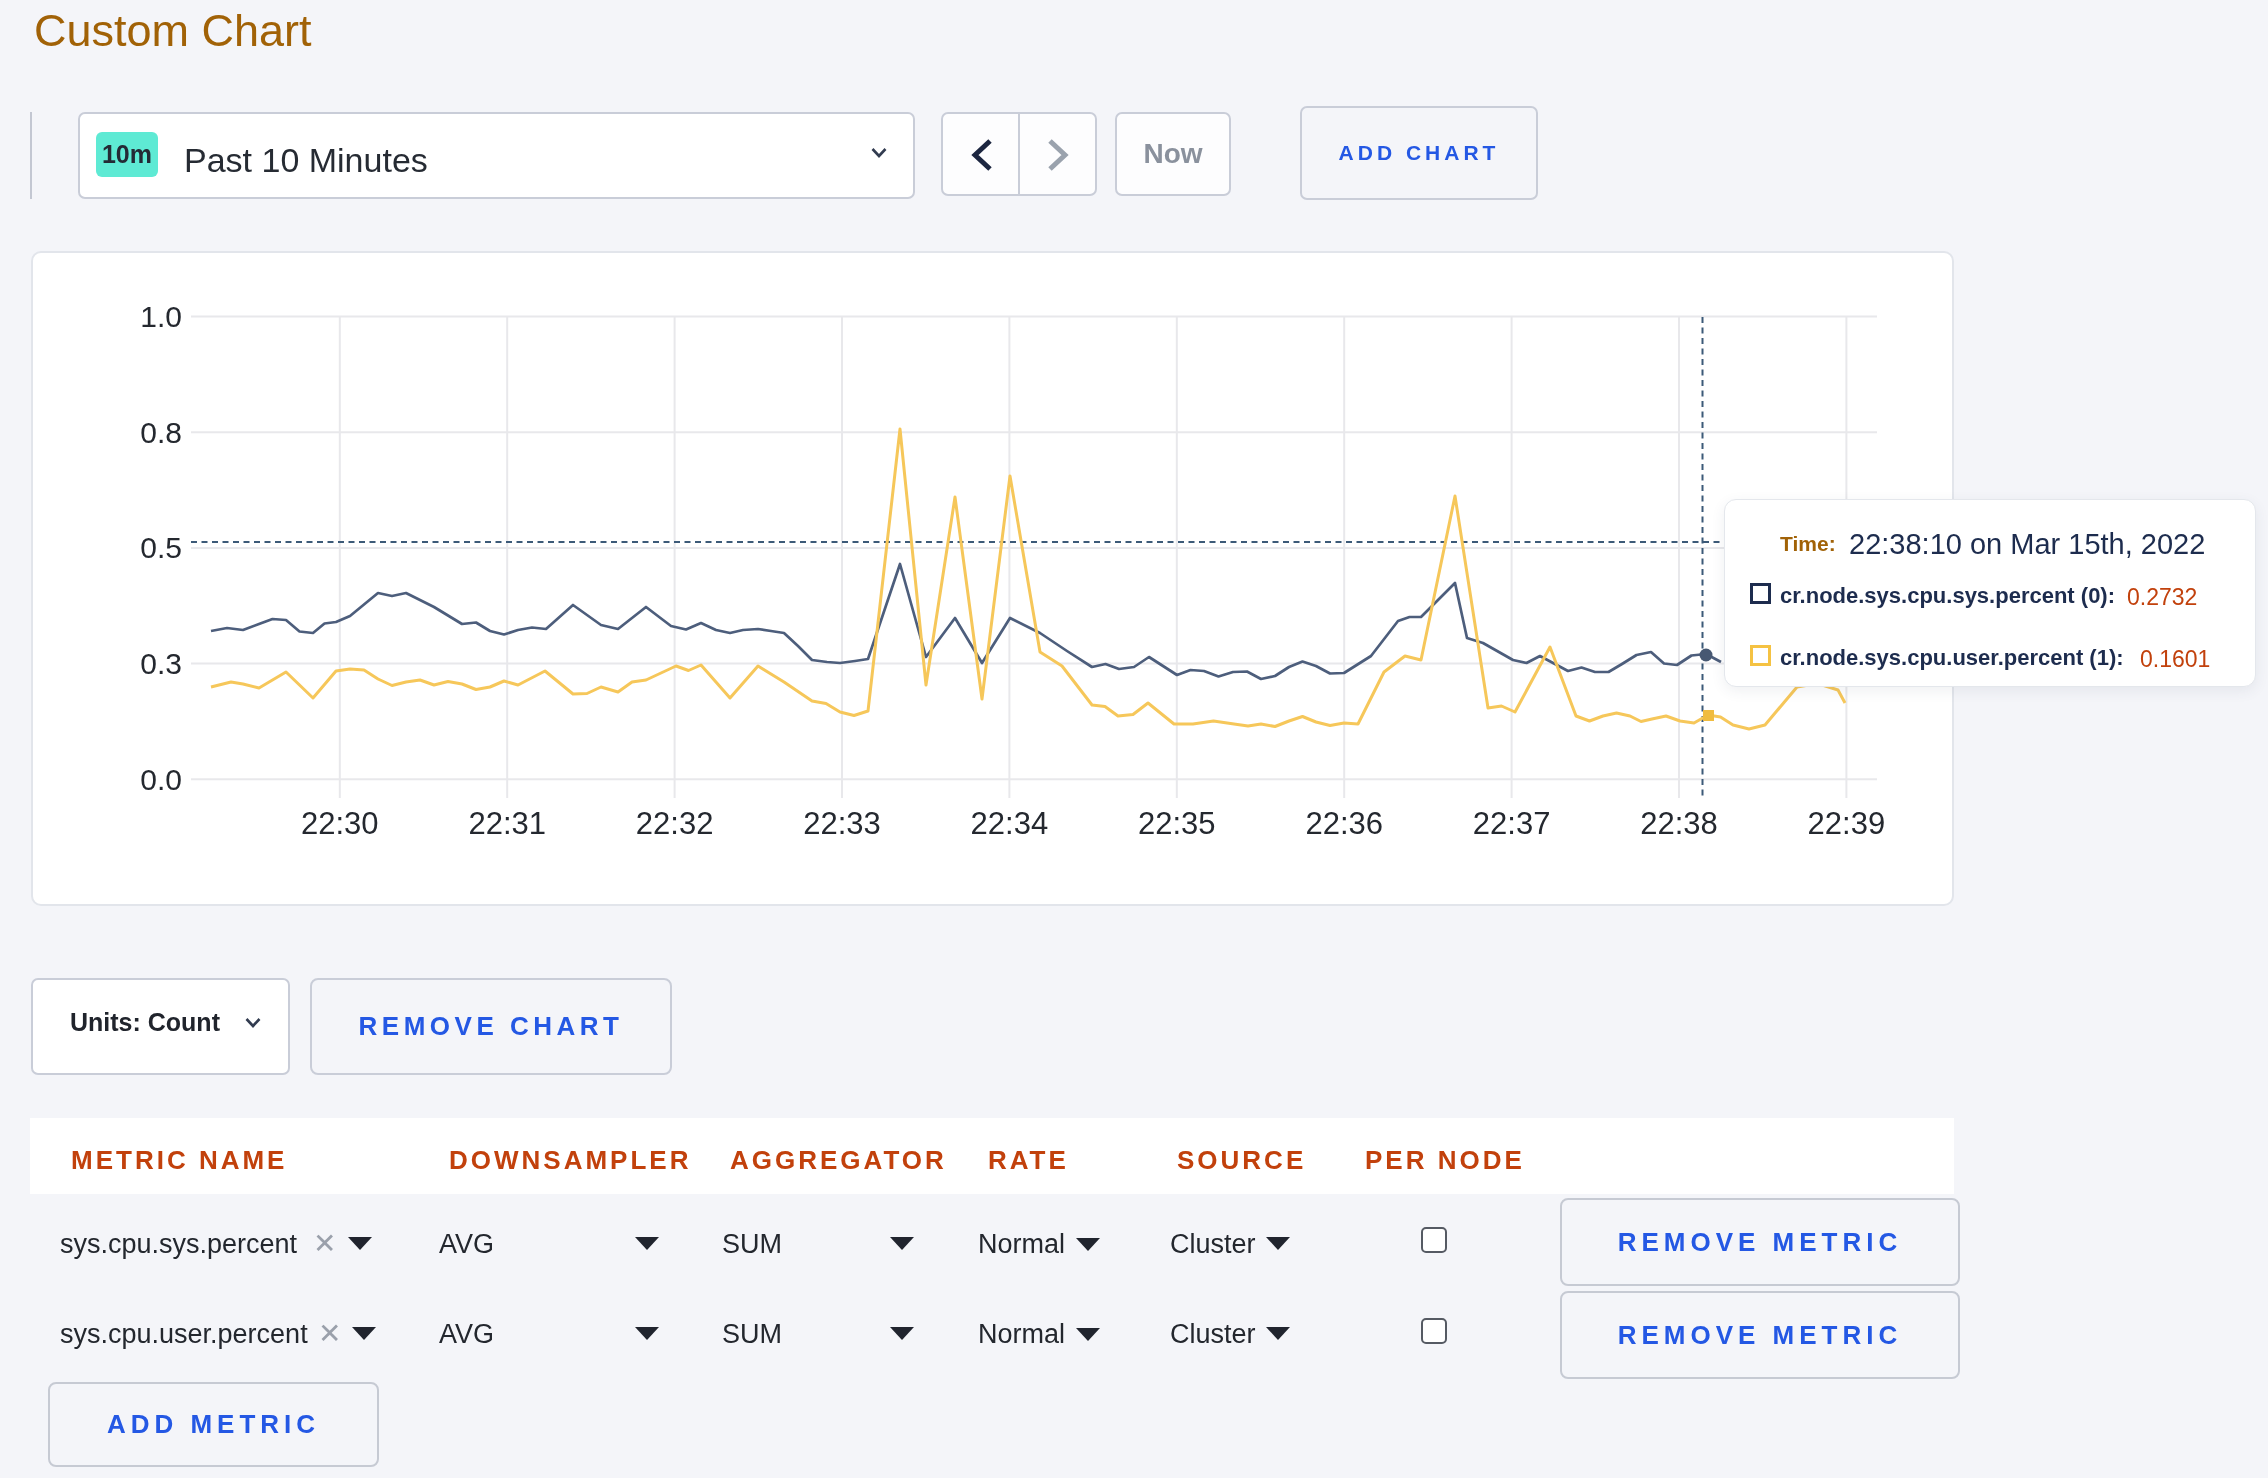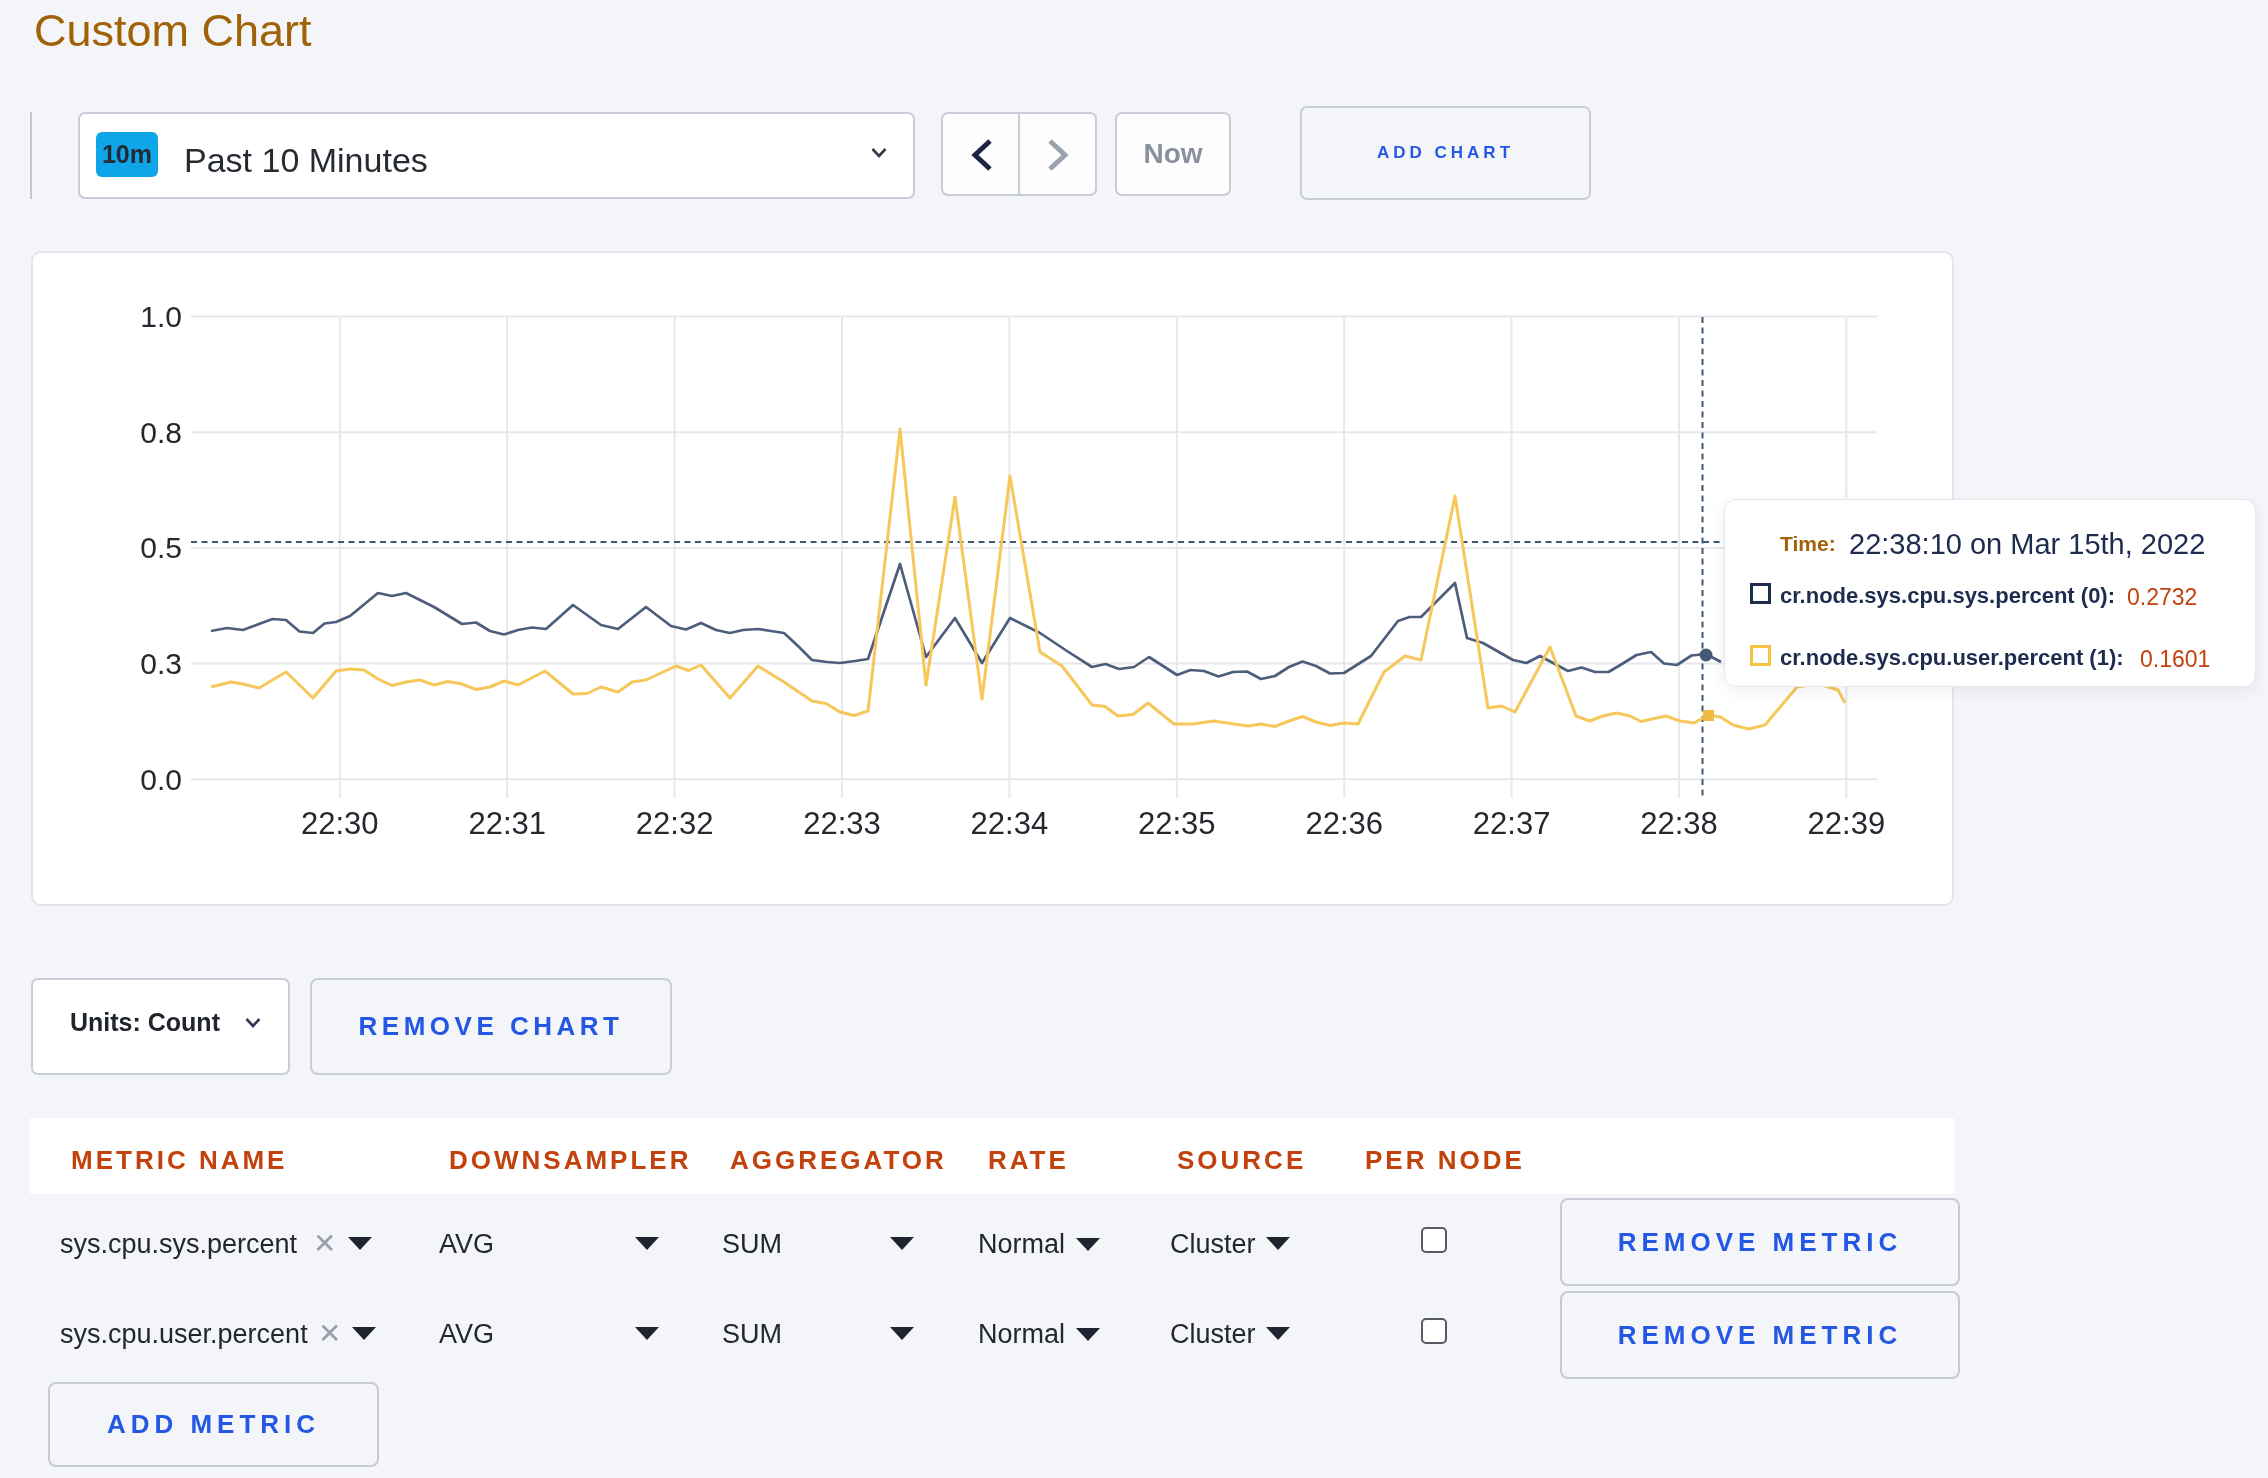--- a/index.html
+++ b/index.html
@@ -16,40 +16,40 @@
     font-size:45px; font-weight:400; color:#a16207; letter-spacing:0;
   }
   
   .vline { left:30px; top:112px; width:2px; height:87px; background:#c3c7d2; }
   .dd {
     left:78px; top:112px; width:837px; height:87px;
     background:#fff; border:2px solid #c9cdd8; border-radius:7px;
   }
   .badge {
     left:96px; top:132px; width:62px; height:45px;
-    background:#0ea5e9; border-radius:6px;
+    background:#5eead4; border-radius:6px;
     font-size:25px; font-weight:700; color:#242a35;
     display:flex; align-items:center; justify-content:center;text-align:right;
   }
   .ddtext { left:184px; top:141px; font-size:34px; color:#262b33; }
   .arrowgrp {
     left:941px; top:112px; width:156px; height:84px;
     background:#fdfdfe; border:2px solid #c9cdd8; border-radius:7px;
   }
   .arrowdiv { left:1018px; top:114px; width:2px; height:80px; background:#c9cdd8; }
   .nowbtn {
     left:1115px; top:112px; width:116px; height:84px;
     border:2px solid #c9cdd8; border-radius:7px; background:#fdfdfe;
     font-size:28px; font-weight:700; color:#8a919d;
     display:flex; align-items:center; justify-content:center;
   }
   .addchart {
-    left:1300px; top:106px; width:291px; height:94px;
+    left:1300px; top:106px; width:238px; height:94px;
     border:2px solid #c9cdd8; border-radius:7px;
-    font-size:17px; font-weight:700; color:#2458e4; letter-spacing:4px;
+    font-size:21px; font-weight:700; color:#2458e4; letter-spacing:4px;
     display:flex; align-items:center; justify-content:center;
   }
   
   .panel {
     left:31px; top:251px; width:1923px; height:655px;
     background:#fff; border:2px solid #e2e5eb; border-radius:10px;
   }
   
   .tooltip {
     left:1724px; top:499px; width:532px; height:188px;

